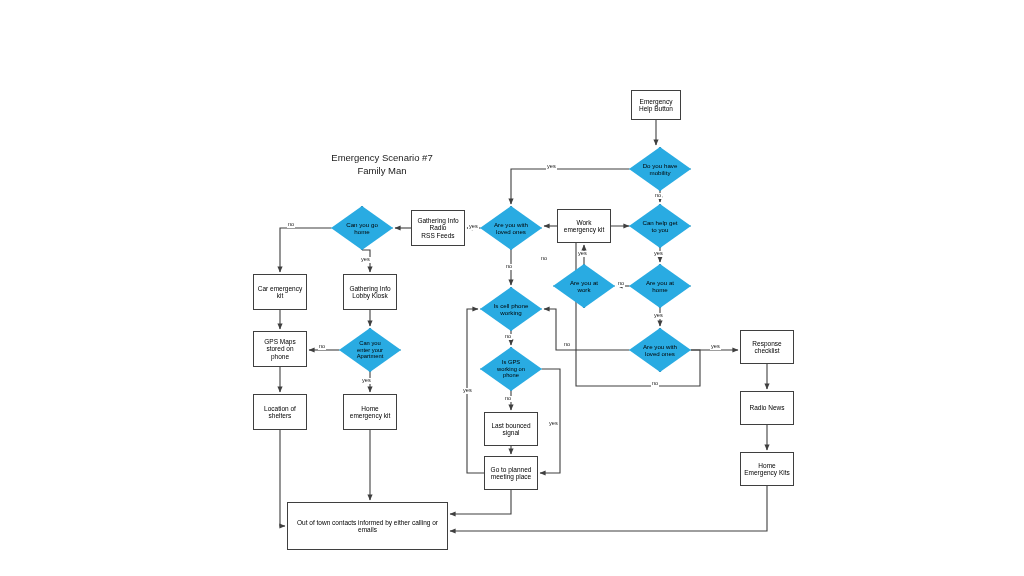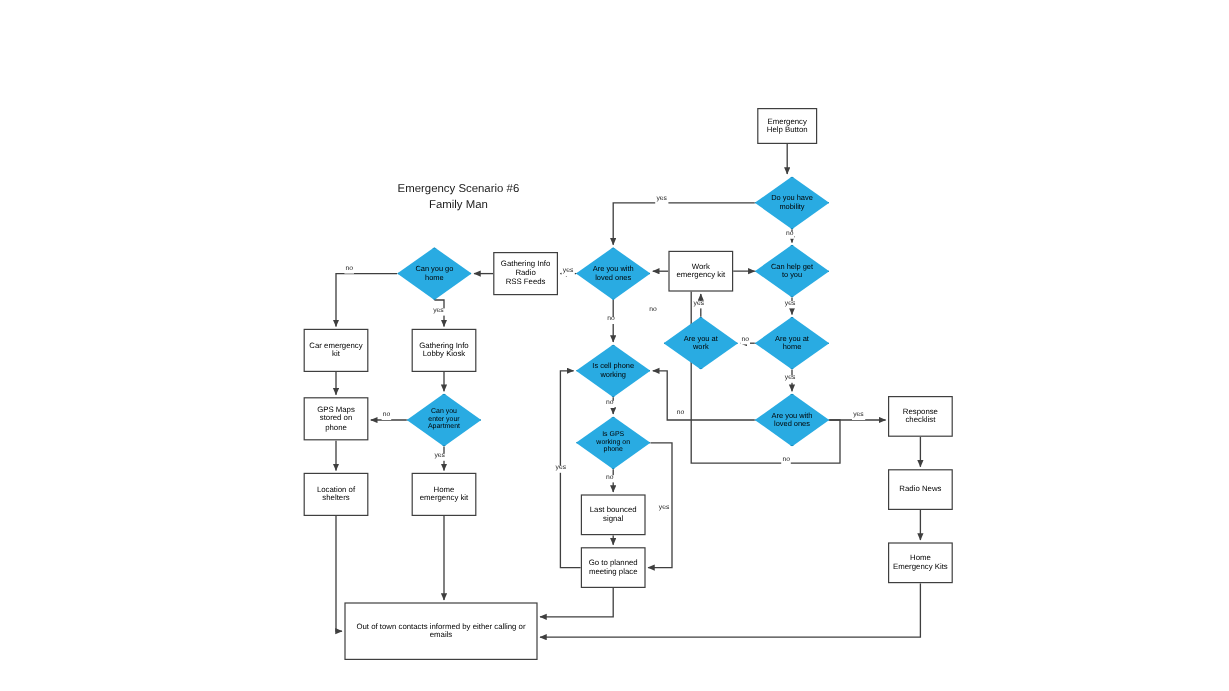--- a/index.html
+++ b/index.html
@@ -88,21 +88,21 @@
     line-height: 1;
     z-index: 6;
     white-space: nowrap;
   }
 </style>
 </head>
 <body>
 
 <div id="canvas">
 
-  <div class="title" style="left:312px; top:152px; width:140px;">Emergency Scenario #6
+  <div class="title" style="left:312px; top:152px; width:140px;">Emergency Scenario #7
 Family Man</div>
 
   <svg id="edge-layer" viewBox="0 0 1024 576" xmlns="http://www.w3.org/2000/svg">
     <defs>
       <marker id="ah" markerWidth="7" markerHeight="7" refX="5.6" refY="2.6" orient="auto" markerUnits="userSpaceOnUse">
         <path d="M0,0 L6,2.6 L0,5.2 z" fill="#3f3f3f"></path>
       </marker>
     </defs>
     <g fill="none" stroke="#3f3f3f" stroke-width="1.1" marker-end="url(#ah)">
 

